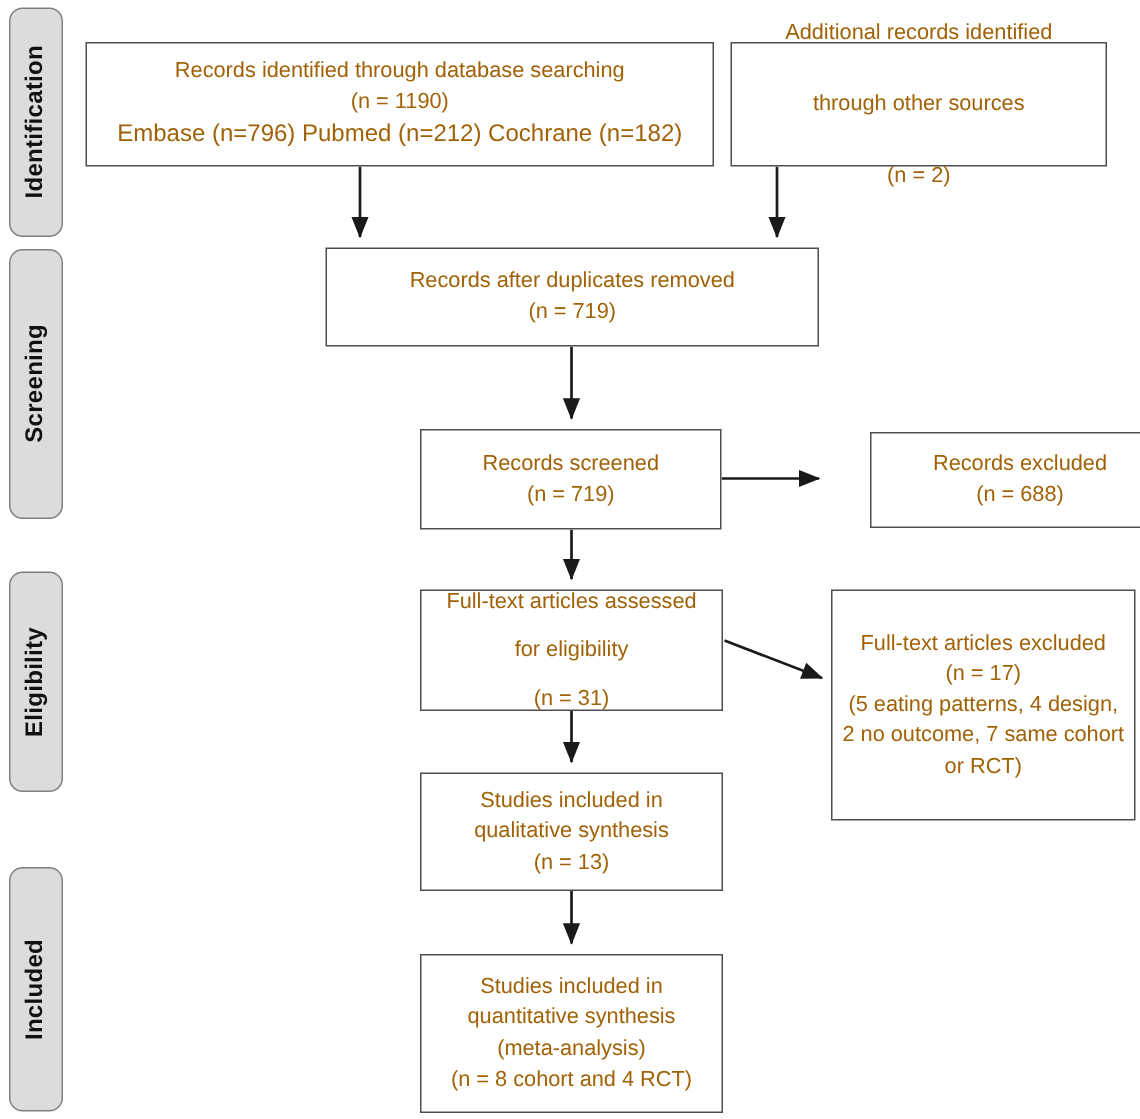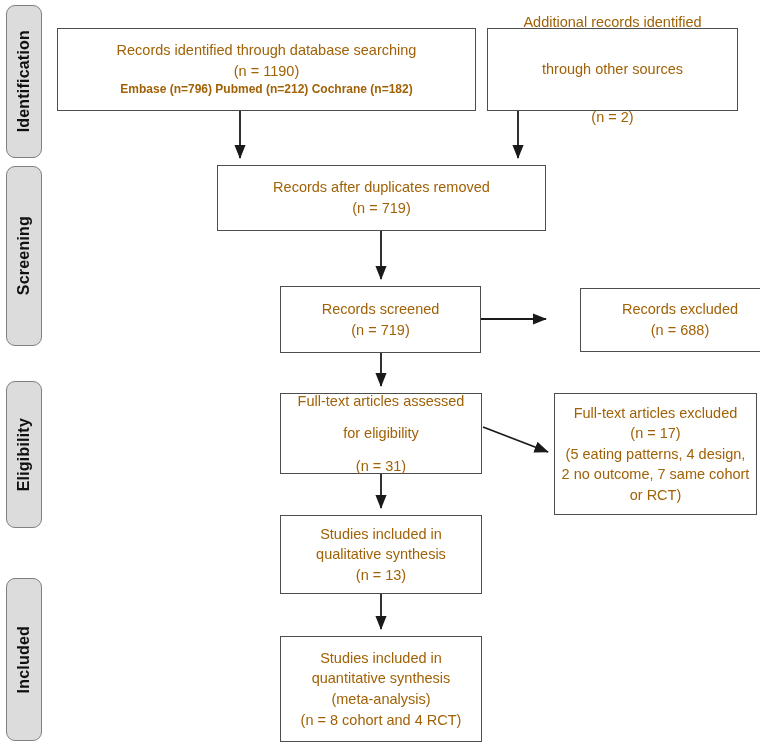--- a/index.html
+++ b/index.html
@@ -53,23 +53,22 @@
     text-align: center;
     padding: 2px 6px;
   }
   .flow-box .line {
     font-size: 14.5px;
     line-height: 1.42;
     white-space: nowrap;
     color: #a16207;
   }
   .flow-box .line.small {
-    font-size: 12px;
+    font-size: 16px;
     line-height: 1.45;
-    font-weight: bold;
   }
 
   
   .connectors {
     position: absolute;
     left: 0; top: 0;
     width: 760px; height: 746px;
     pointer-events: none;
   }
 </style>
@@ -144,21 +143,21 @@
     <div class="line">Records excluded</div>
     <div class="line">(n = 688)</div>
   </div>
 
   <div class="flow-box" style="left:280px; top:393px; width:202px; height:81px;gap:12px;">
     <div class="line">Full-text articles assessed</div>
     <div class="line">for eligibility</div>
     <div class="line">(n = 31)</div>
   </div>
 
-  <div class="flow-box" style="left:554px; top:393px; width:203px; height:122px;">
+  <div class="flow-box" style="left:554px; top:393px; width:203px; height:154px;">
     <div class="line">Full-text articles excluded</div>
     <div class="line">(n = 17)</div>
     <div class="line">(5 eating patterns, 4 design,</div>
     <div class="line">2 no outcome, 7 same cohort</div>
     <div class="line">or RCT)</div>
   </div>
 
   <div class="flow-box" style="left:280px; top:515px; width:202px; height:79px;">
     <div class="line">Studies included in</div>
     <div class="line">qualitative synthesis</div>

